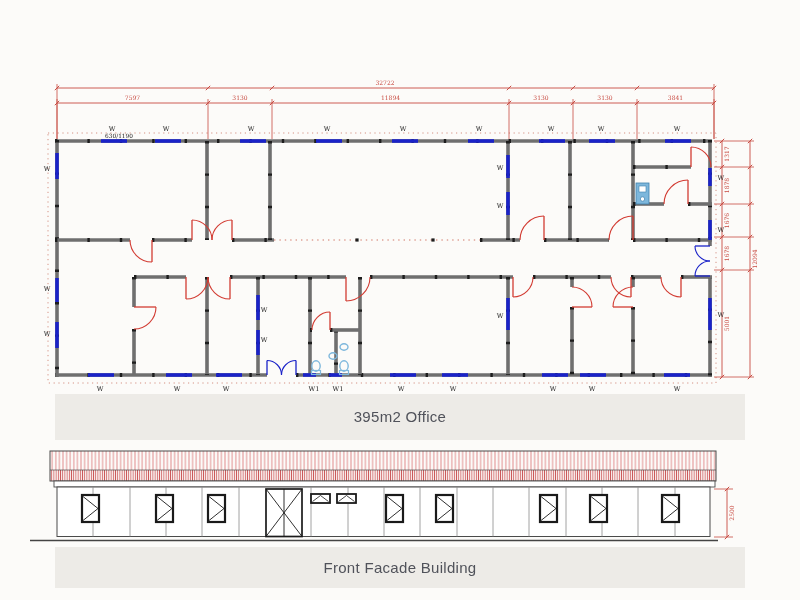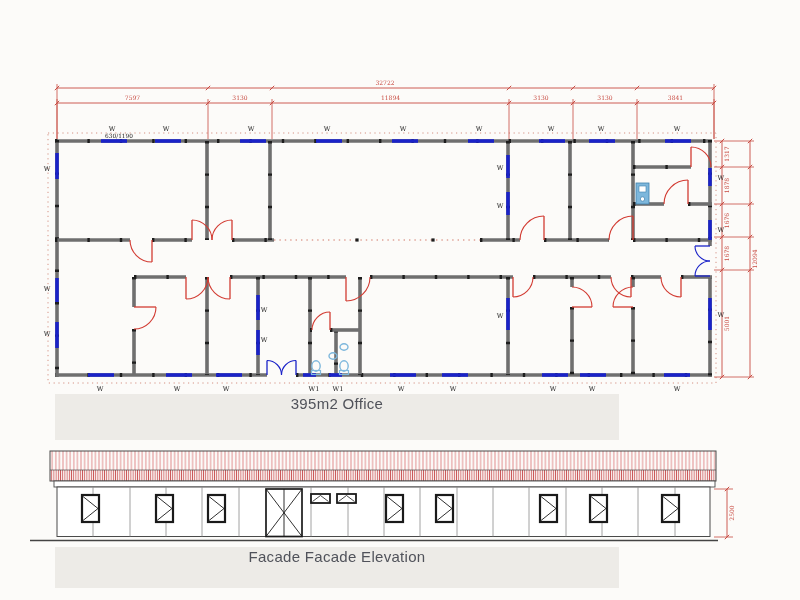--- a/index.html
+++ b/index.html
@@ -1,20 +1,20 @@
 <!DOCTYPE html>
 <html><head>
 <meta charset="utf-8">
 <style>
   html,body{margin:0;padding:0;}
   body{font-family:"Liberation Sans",sans-serif;}
   #stage{position:relative;width:800px;height:600px;background:#fcfbf9;overflow:hidden;}
   #drawing{position:absolute;left:0;top:0;}
-  .band{position:absolute;left:55px;width:564px;background:#edebe7;
-        display:flex;flex-direction:column;align-items:center;justify-content:flex-start;}
+  .band{position:absolute;left:55px;width:690px;background:#edebe7;
+        display:flex;flex-direction:column;align-items:center;justify-content:center;}
   #plan-band{top:394px;height:46px;}
   #elev-band{top:547px;height:41px;}
   .cap{color:#50525a;font-size:15px;letter-spacing:.3px;line-height:20px;}
 </style>
 </head>
 <body>
 
 <div id="stage">
   <svg id="drawing" width="800" height="600" viewBox="0 0 800 600">
       <defs>
@@ -368,15 +368,15 @@
         <line x1="724.8" y1="539.2" x2="729.2" y2="534.8" stroke="#c84b42" stroke-width="1"></line>
         <text x="734" y="513" font-size="6" fill="#c84b42" font-family="&quot;DejaVu Serif&quot;,serif" text-anchor="middle" transform="rotate(-90 734 513)">2500</text>
       </g>
     </svg>
 
   <div class="band" id="plan-band">
     <div class="cap">395m2 Office</div>
   </div>
 
   <div class="band" id="elev-band">
-    <div class="cap">Facade Facade Elevation</div>
+    <div class="cap">Front Facade Building</div>
   </div>
 </div>
 
 </body></html>

